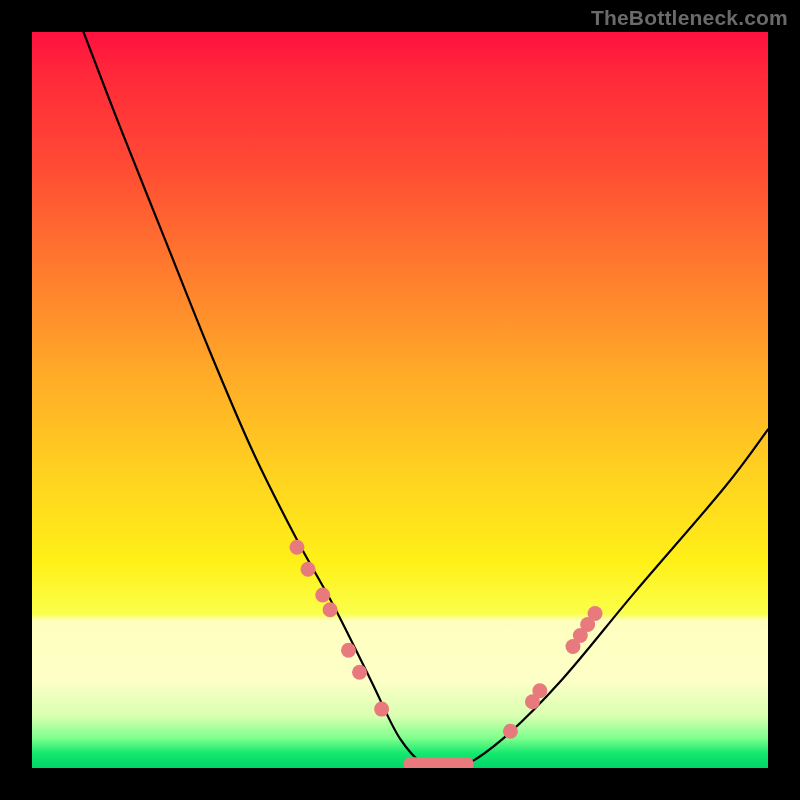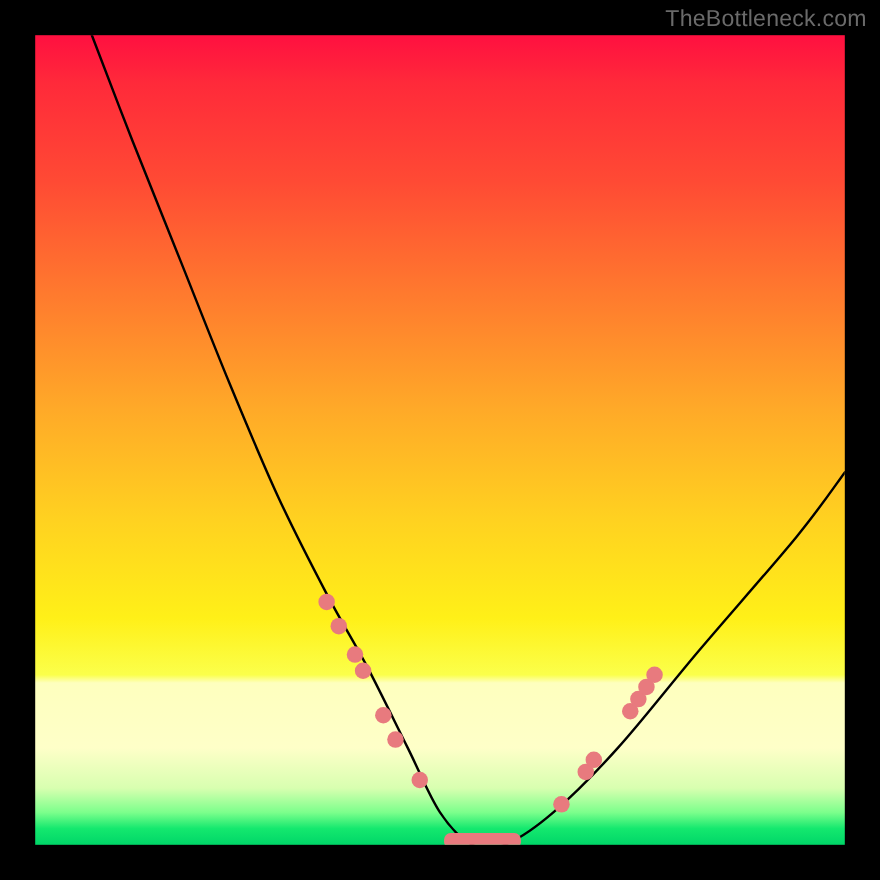--- a/index.html
+++ b/index.html
@@ -42,21 +42,21 @@
       #14e86e 98%,
       #00d668 100%
     );
   }
   .watermark {
     position: absolute;
     top: 6px;
     right: 12px;
     color: #6a6a6a;
     font-size: 21px;
-    font-weight: 400;
+    font-weight: 700;
     letter-spacing: 0.2px;
     user-select: none;
   }
   svg.curve {
     position: absolute;
     left: 0;
     top: 0;
     width: 736px;
     height: 736px;
   }

